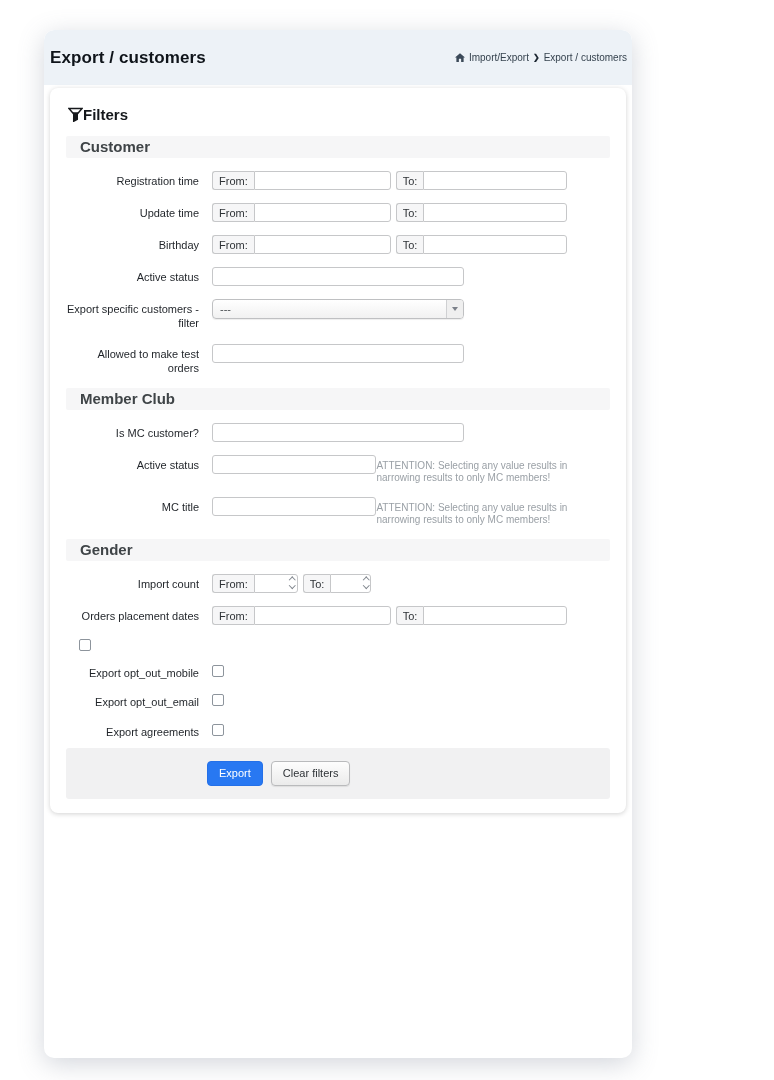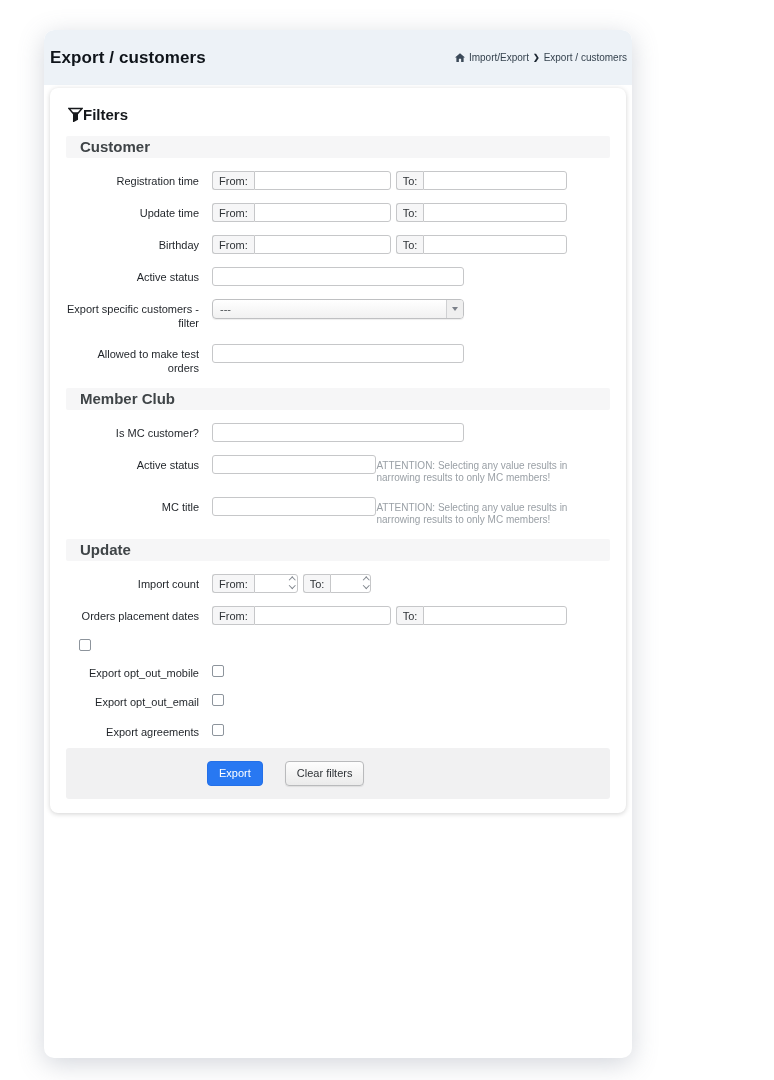--- a/index.html
+++ b/index.html
@@ -52,21 +52,21 @@
   .sel-val { font-size:11px; color:#4a4e52; padding-left:7px; }
   .sel-caret { width:17px; height:100%; border-left:1px solid #cfd0d2; background:#efefef;
                border-radius:0 3px 3px 0; display:flex; align-items:center; justify-content:center; }
   .caret-down { width:0; height:0; border-left:3.5px solid transparent;
                 border-right:3.5px solid transparent; border-top:4.5px solid #7b8089; }
   .note { font-size:10px; color:#9aa0a6; margin-top:5px; line-height:1.2; }
   .cb { appearance:none; -webkit-appearance:none; width:12px; height:12px;
         border:1.5px solid #8d949c; border-radius:2px; background:#fff; margin-top:2px;
         cursor:pointer; }
   .footer-bar { background:#f1f1f2; border-radius:3px; margin-top:9px;
-                padding:13px 0 13px 141px; display:flex; gap:22px; align-items:center; }
+                padding:13px 0 13px 141px; display:flex; gap:8px; align-items:center; }
   .btn { font-size:11px; border-radius:4px; padding:5px 11px; cursor:pointer;
          font-family:"Liberation Sans", sans-serif; line-height:13px; }
   .btn-primary { background:#2878f2; border:1px solid #2470e8; color:#ffffff; }
   .btn-light { background:linear-gradient(#fdfdfd,#ebebeb); border:1px solid #b9babc;
                color:#2f3337; box-shadow:0 1px 1px rgba(0,0,0,.08); }
 </style>
 </head>
 <body>
 
 <div class="window">
@@ -184,21 +184,21 @@
     </div>
 
     <div class="frow">
       <div class="flabel">MC title</div>
       <div class="fctrl col">
         <input type="text" class="inp w-single" style="">
         <div class="note">ATTENTION: Selecting any value results in narrowing results to only MC members!</div>
       </div>
     </div>
 
-    <div class="section-bar">Update</div>
+    <div class="section-bar">Gender</div>
 
     <div class="frow">
       <div class="flabel">Import count</div>
       <div class="fctrl">
         <div class="igroup">
           <span class="ig-pre">From:</span>
           <span class="numwrap">
             <input type="text" class="inp num-inp" style="">
             <span class="spin">
                 <i class="up"></i>

